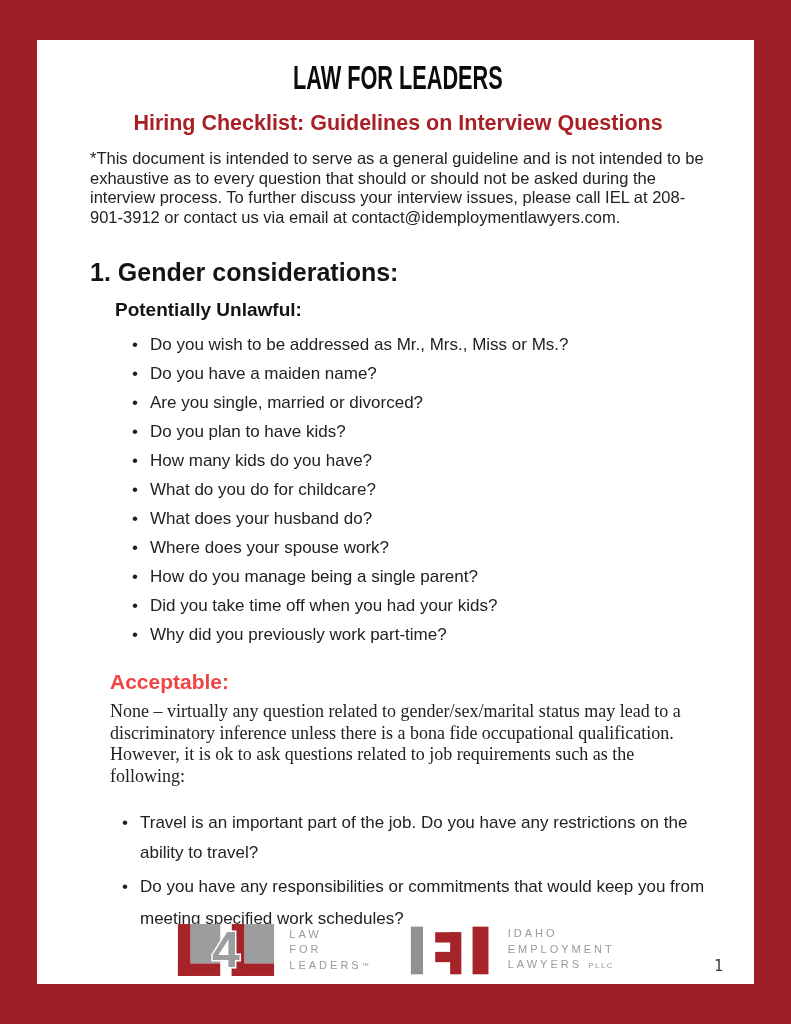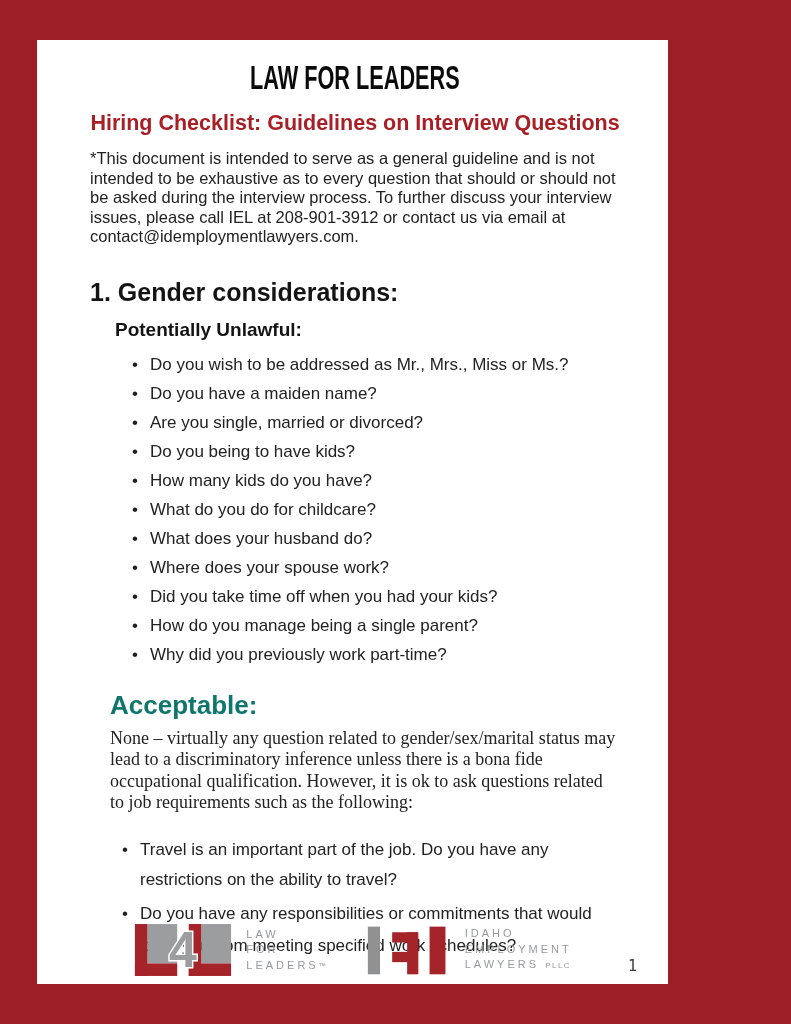--- a/index.html
+++ b/index.html
@@ -4,21 +4,21 @@
 <style>
   * { margin: 0; padding: 0; box-sizing: border-box; }
   html, body { background: #ffffff; }
   .frame {
     width: 791px; height: 1024px;
     background: #9e1e25;
     padding: 40px 37px;
     position: relative;
   }
   .sheet {
-    width: 631px; height: 944px;
+    width: 717px; height: 944px;
     background: #ffffff;
     padding: 18px 48px 0 53px;
     position: relative;
     color: #1f1f1f;
     font-family: "Liberation Sans", "DejaVu Sans", sans-serif;
   }
   .brand-row { text-align: center; margin-top: 2px; }
   .brand {
     display: inline-block;
     font-size: 31px;
@@ -65,24 +65,24 @@
     color: #222222;
   }
   ul.qlist li::before {
     content: "\2022";
     position: absolute;
     left: -18px;
     top: 0;
     color: #1f1f1f;
   }
   .acc-heading {
-    font-size: 26px;
+    font-size: 21px;
     font-weight: bold;
     margin: 25px 0 0 20px;
-    color: #0f766e;
+    color: #ef4444;
   }
   .acc-intro {
     font-size: 18px;
     line-height: 21.5px;
     margin: 7px 0 0 20px;
     max-width: 614px;
     color: #222222;
     font-family: Liberation Serif, serif;
   }
   ul.qlist2 { list-style: none; margin: 21px 0 0 0; padding: 0 0 0 50px; }
@@ -144,27 +144,27 @@
     <p class="disclaimer">*This document is intended to serve as a general guideline and is not intended to be exhaustive as to every question that should or should not be asked during the interview process. To further discuss your interview issues, please call IEL at 208-901-3912 or contact us via email at contact@idemploymentlawyers.com.</p>
 
     <h1 class="sec-heading">1. Gender considerations:</h1>
 
     <h3 class="sub-heading">Potentially Unlawful:</h3>
 
     <ul class="qlist">
       <li>Do you wish to be addressed as Mr., Mrs., Miss or Ms.?</li>
       <li>Do you have a maiden name?</li>
       <li>Are you single, married or divorced?</li>
-      <li>Do you being to have kids?</li>
+      <li>Do you plan to have kids?</li>
       <li>How many kids do you have?</li>
       <li>What do you do for childcare?</li>
       <li>What does your husband do?</li>
       <li>Where does your spouse work?</li>
+      <li>How do you manage being a single parent?</li>
       <li>Did you take time off when you had your kids?</li>
-      <li>How do you manage being a single parent?</li>
       <li>Why did you previously work part-time?</li>
     </ul>
 
     <h3 class="acc-heading">Acceptable:</h3>
 
     <p class="acc-intro">None – virtually any question related to gender/sex/marital status may lead to a discriminatory inference unless there is a bona fide occupational qualification. However, it is ok to ask questions related to job requirements such as the following:</p>
 
     <ul class="qlist2">
       <li>Travel is an important part of the job. Do you have any restrictions on the ability to travel?</li>
       <li>Do you have any responsibilities or commitments that would keep you from meeting specified work schedules?</li>

